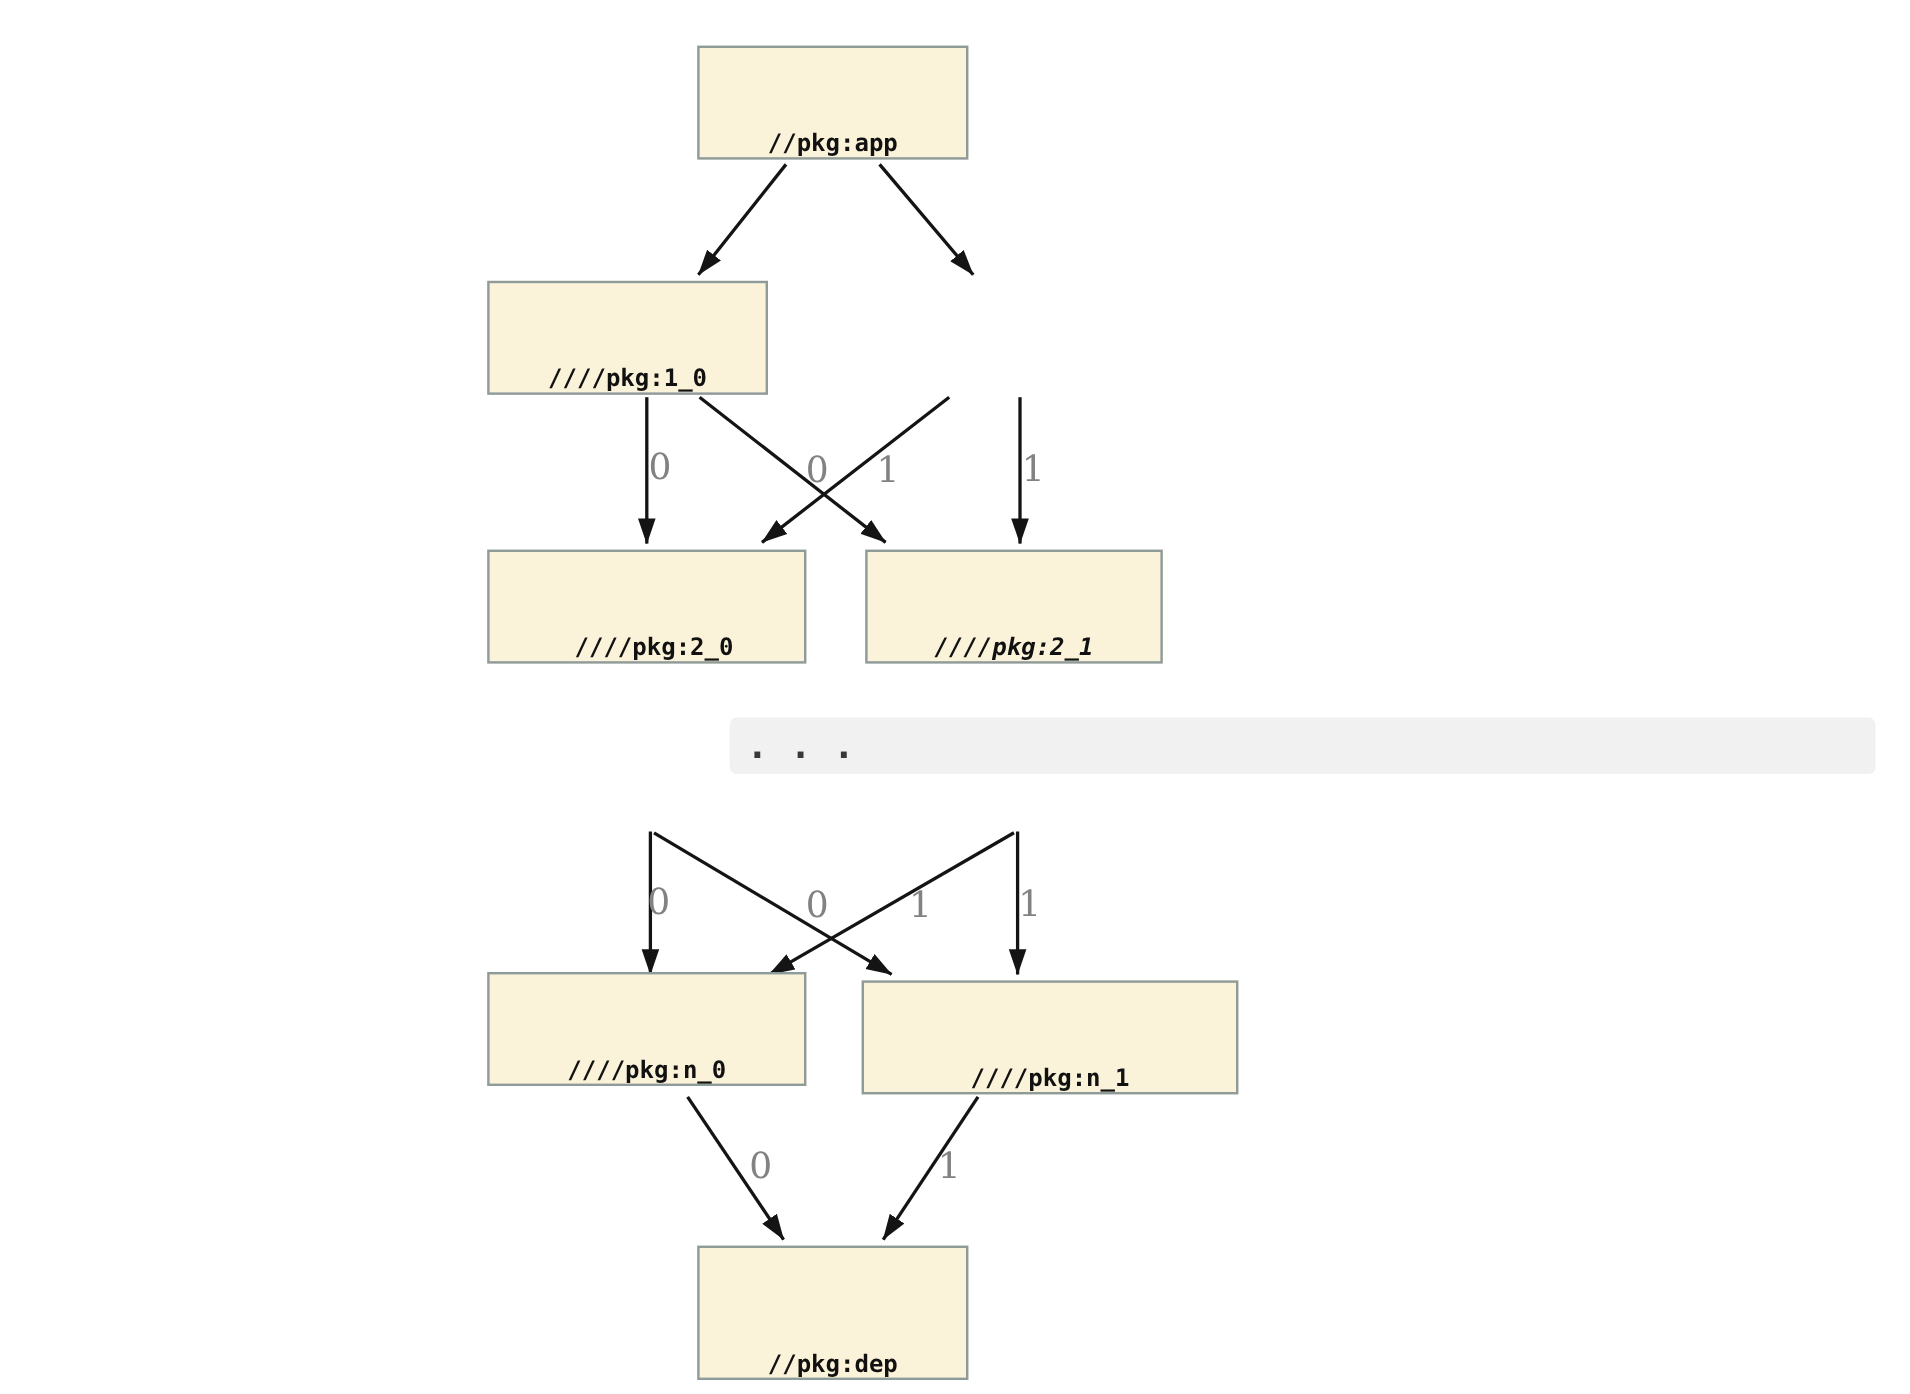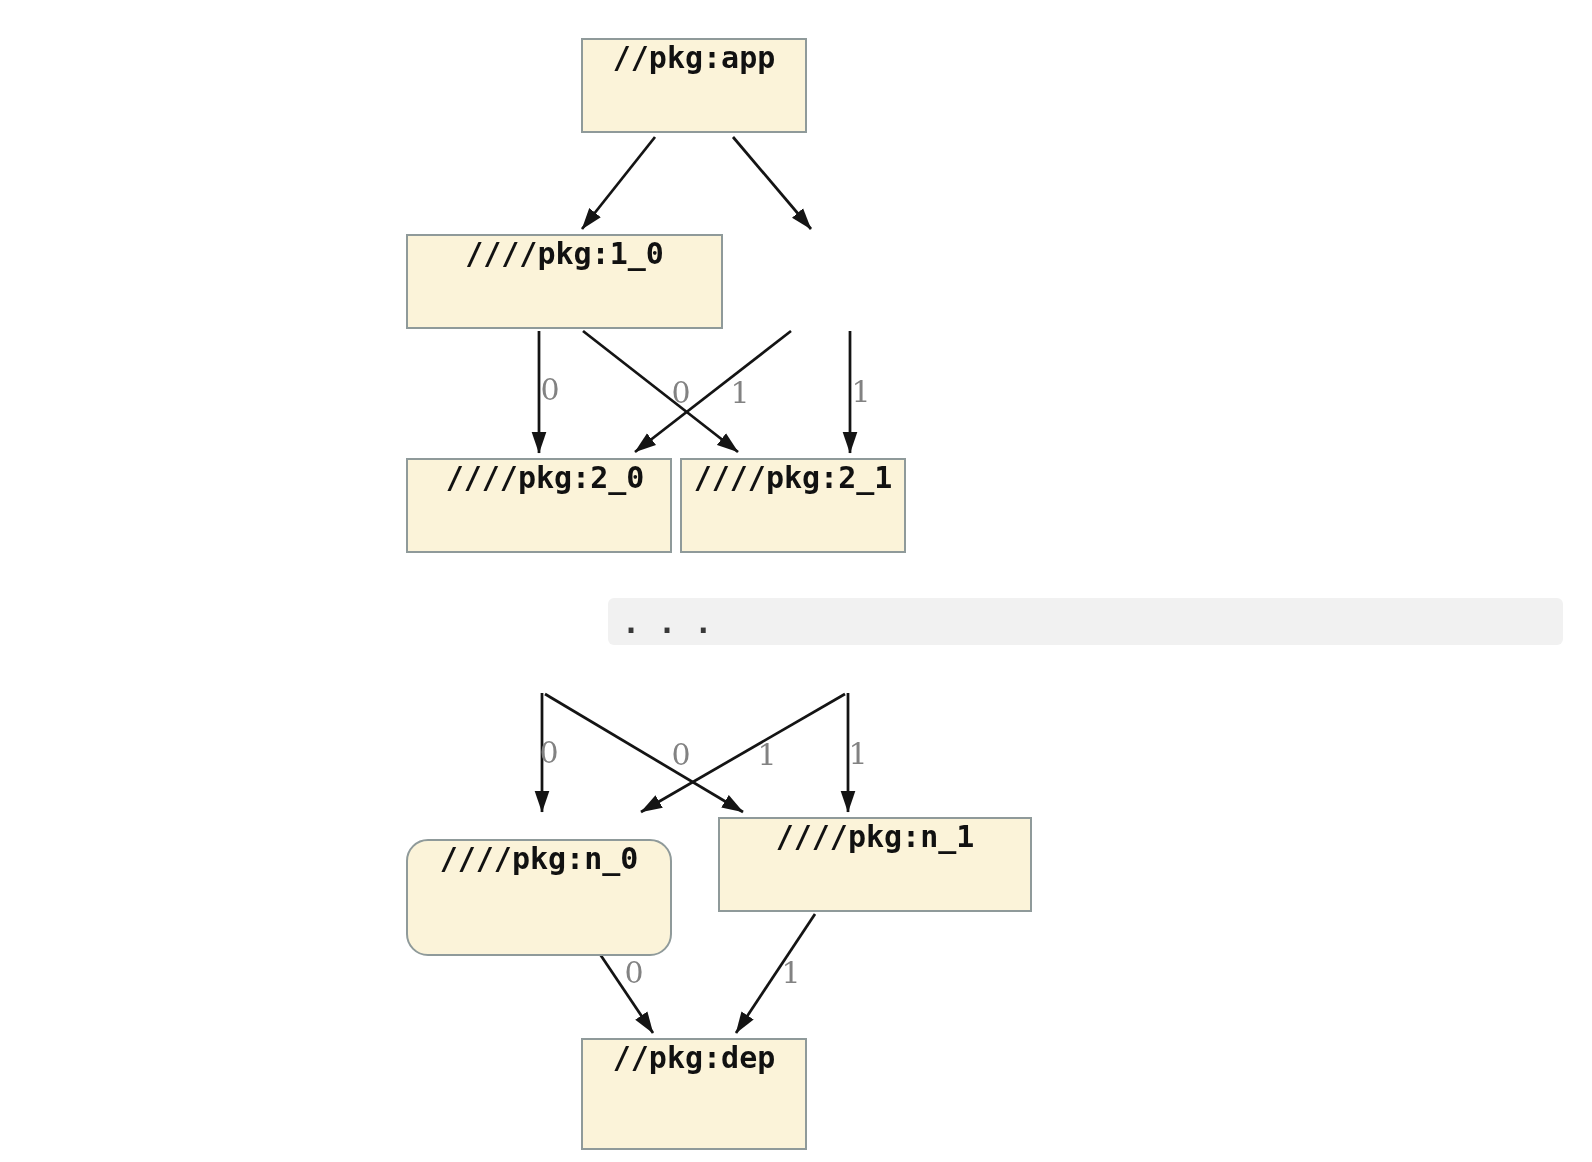--- a/index.html
+++ b/index.html
@@ -1,29 +1,29 @@
 <!DOCTYPE html>
 <html><head>
 <meta charset="utf-8">
 <style>
   html,body{margin:0;padding:0;background:#ffffff;}
   .canvas{position:relative;width:1592px;height:1162px;background:#ffffff;overflow:hidden;
           font-family:"DejaVu Sans","Liberation Sans",sans-serif;}
   .edges-svg{position:absolute;left:0;top:0;width:1592px;height:1162px;pointer-events:none;}
   .edges-svg line{stroke:#141414;stroke-width:2.75px;}
-  .node{position:absolute;display:flex;align-items:flex-start;justify-content:center;
+  .node{position:absolute;display:flex;align-items:flex-end;justify-content:center;
         background:#fbf3d9;border:2.5px solid #8f9a9a;box-sizing:border-box;
         font-family:"DejaVu Sans Mono","Liberation Mono",monospace;
-        font-size:30px;font-weight:700;color:#111111;letter-spacing:0px;white-space:pre;}
+        font-size:20px;font-weight:700;color:#111111;letter-spacing:0px;white-space:pre;}
   .node-app{left:581px;top:38px;width:226px;height:95px;}
-  .node-1_0{left:406px;top:234px;width:317px;height:95px;}
+  .node-1_0{left:406px;top:234px;width:234px;height:95px;}
   .node-1_1{left:718px;top:234px;width:266px;height:95px;}
   .node-2_0{left:406px;top:458px;width:266px;height:95px;padding-left:12px;}
-  .node-2_1{left:680px;top:458px;width:226px;height:95px;}
-  .node-n_0{left:406px;top:839px;width:266px;height:117px;border-radius:22px;}
+  .node-2_1{left:721px;top:458px;width:248px;height:95px;font-style:italic;}
+  .node-n_0{left:406px;top:810px;width:266px;height:95px;}
   .node-n_1{left:718px;top:817px;width:314px;height:95px;}
   .node-dep{left:581px;top:1038px;width:226px;height:112px;}
   .ellipsis-bar{position:absolute;left:608px;top:598px;width:955px;height:47px;
         background:#f1f1f1;border-radius:6px;box-sizing:border-box;}
   .ellipsis-text{position:absolute;left:14px;top:7px;
         font-family:"DejaVu Sans Mono","Liberation Mono",monospace;
         font-size:30px;font-weight:700;color:#383838;white-space:pre;}
   .edge-label{position:absolute;transform:translate(-50%,-50%);
         font-family:"DejaVu Serif","Liberation Serif",serif;
         font-size:30px;color:#828282;line-height:1;}

